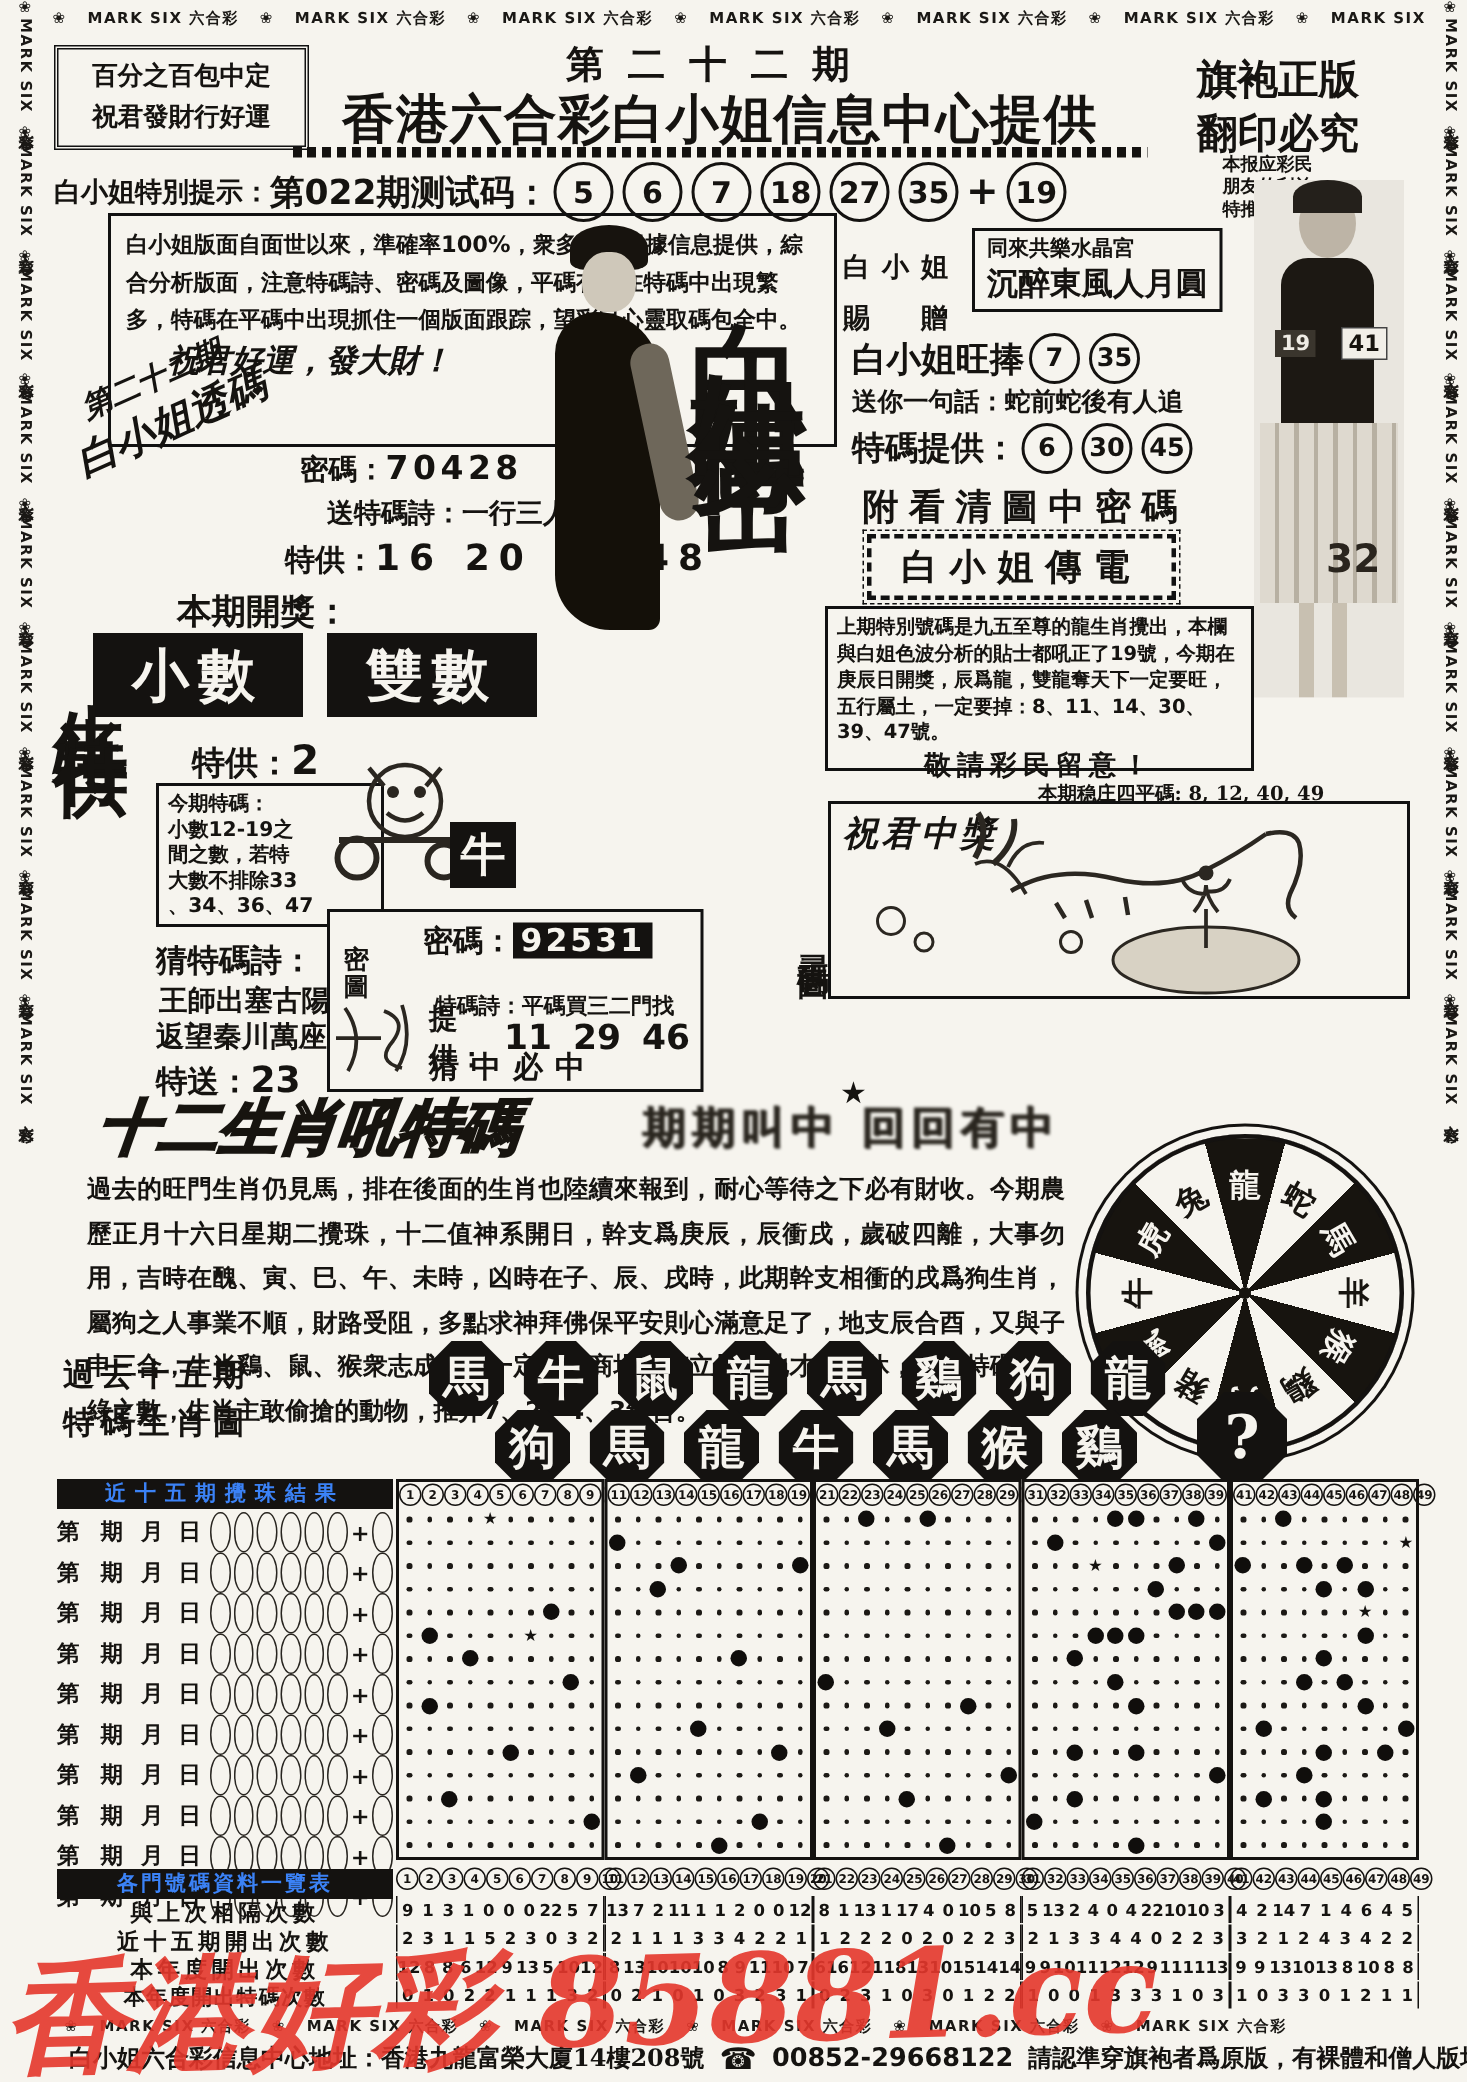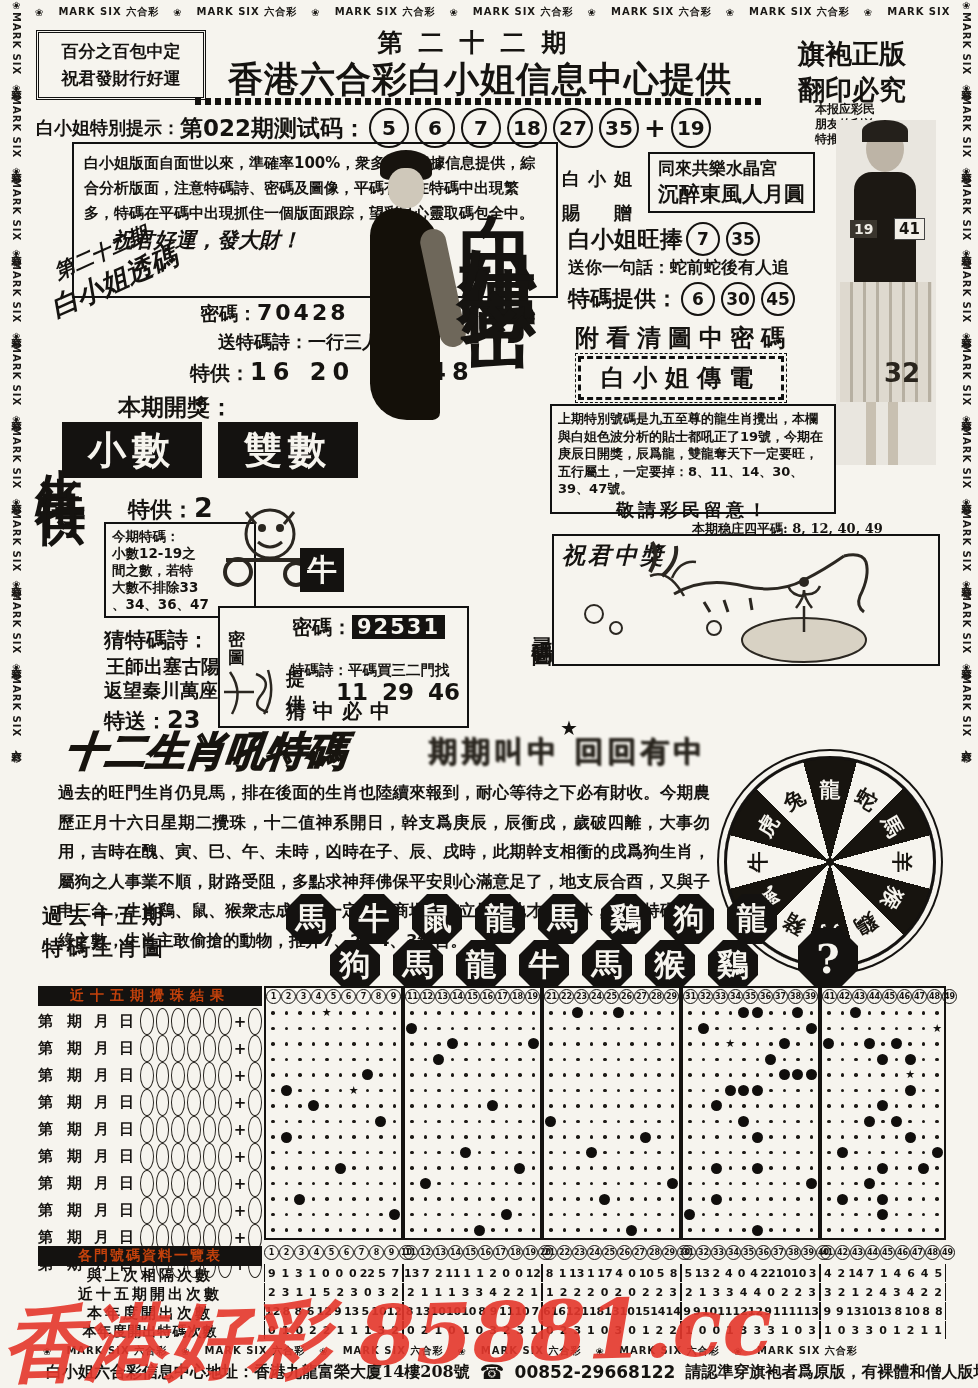--- a/index.html
+++ b/index.html
@@ -33,21 +33,21 @@
   .inv{background:#141210;color:#f6f4ee;padding:0 5px;}
   
   .oct{display:inline-flex;align-items:center;justify-content:center;background:#141210;color:#f6f4ee;
        clip-path:polygon(30% 0,70% 0,100% 30%,100% 70%,70% 100%,30% 100%,0 70%,0 30%);
        font-weight:900;}
   
   #wheel{border-radius:50%;border:3px solid #141210;box-shadow:0 0 0 5px #f6f4ee,0 0 0 7px #141210;}
   .wch{position:absolute;width:26px;height:26px;display:flex;align-items:center;justify-content:center;
        font-weight:900;font-size:21px;}
   
-  .bar{background:#141210;color:#c2410c;font-weight:900;display:flex;align-items:center;justify-content:center;letter-spacing:6px;}
+  .bar{background:#141210;color:#3b82f6;font-weight:900;display:flex;align-items:center;justify-content:center;letter-spacing:6px;}
   .rrow{display:flex;align-items:center;font-weight:700;font-size:15px;}
   .oc{display:inline-block;width:19px;height:25px;border:1.8px solid #2a2understand825;border:1.8px solid #282520;border-radius:50%;margin-left:2px;background:#f6f4ee;}
   .statlab{font-weight:900;font-size:15px;letter-spacing:3px;text-align:center;}
   
   .ggroup{border:2px solid #141210;display:flex;flex-direction:column;background:#f6f4ee;}
   .ghead{display:grid;height:17px;align-items:center;justify-items:center;}
   .ghead span{width:13px;height:13px;border:1px solid #141210;border-radius:50%;font-size:8px;font-weight:700;
               display:flex;align-items:center;justify-content:center;}
   .grow{display:grid;flex:1;align-items:center;justify-items:center;}
   .dot{width:3.5px;height:3.5px;border-radius:50%;background:#1c1915;}
@@ -175,21 +175,21 @@
       <path d="M38 12 l10 12 M86 12 l-10 12" stroke="#2a2620" stroke-width="3"></path>
     </svg>
   </div>
   <div class="abs blackbox serif" style="left:300px;top:548px;width:44px;height:44px;font-size:30px;letter-spacing:0;">牛</div>
 
   <div class="abs box2" style="left:218px;top:606px;width:247px;height:118px;background:#f6f4ee;">
     <div class="vtext" style="position:absolute;left:6px;top:8px;font-size:17px;font-weight:900;">密 圖</div>
     <svg style="position:absolute;left:2px;top:56px;" width="58" height="56" viewBox="0 0 58 56">
       <path d="M8 8 q14 20 2 42 M2 28 h30 M34 10 q16 6 6 20 q-12 14 6 18 M46 6 q8 26 -4 44" stroke="#2a2620" stroke-width="2.5" fill="none"></path>
     </svg>
-    <div style="position:absolute;left:72px;top:6px;text-align:right;">
+    <div style="position:absolute;left:62px;top:6px;text-align:right;">
       <span class="serif" style="font-size:20px;font-weight:900;">密碼：</span><span class="inv" style="font-size:21px;font-weight:900;letter-spacing:2px;">92531</span>
     </div>
     <div style="position:absolute;left:70px;top:52px;">
       <span class="serif" style="font-size:14.5px;font-weight:900;">特碼詩：</span><span class="serif" style="font-size:14.5px;font-weight:900;">平碼買三二門找</span>
     </div>
     <div style="position:absolute;left:66px;top:58px;display:flex;align-items:center;">
       <span style="font-size:19px;font-weight:900;">提供：</span>
       <span id="mitu-nums" style="display:inline-flex;">
           <span style="font-size: 23px; font-weight: 900; margin: 0px 7px;">11</span>
           <span style="font-size: 23px; font-weight: 900; margin: 0px 7px;">29</span>
@@ -205,21 +205,21 @@
     <div style="position:absolute;left:18px;top:58px;width:70px;height:212px;border-radius:30px 46px 8px 40px;background:#141009;"></div>
     <div style="position:absolute;left:78px;top:78px;width:26px;height:120px;border-radius:14px;background:#6e675a;transform:rotate(-12deg);"></div>
   </div>
   <div class="abs vtext serif" style="left:452px;top:152px;font-size:78px;font-weight:900;letter-spacing:18px;line-height:92px;">白小姐傳密</div>
 
   <div class="abs vtext serif" style="left:528px;top:620px;font-size:21px;font-weight:900;letter-spacing:5px;">尋碼圖</div>
 
   <div class="abs pre serif" style="left:562px;top:162px;font-size:18px;font-weight:900;line-height:34px;letter-spacing:8px;">白小姐
 賜　贈</div>
   <div class="abs box2" style="left:648px;top:152px;padding:3px 8px;">
-    <div style="font-size:17px;font-weight:900;">同來共樂水晶宮</div>
+    <div style="font-size:14px;font-weight:900;">同來共樂水晶宮</div>
     <div style="font-size:21px;font-weight:900;">沉醉東風人月圓</div>
   </div>
   <div class="abs" style="left:568px;top:222px;display:flex;align-items:center;">
     <span class="serif" style="font-size:23px;font-weight:700;">白小姐旺捧</span>
     <span id="wang-nums" style="display:inline-flex;">
         <span class="cnum mid">7</span>
         <span class="cnum mid">35</span>
       </span>
   </div>
   <div class="abs" style="left:568px;top:256px;font-size:17px;font-weight:700;">

